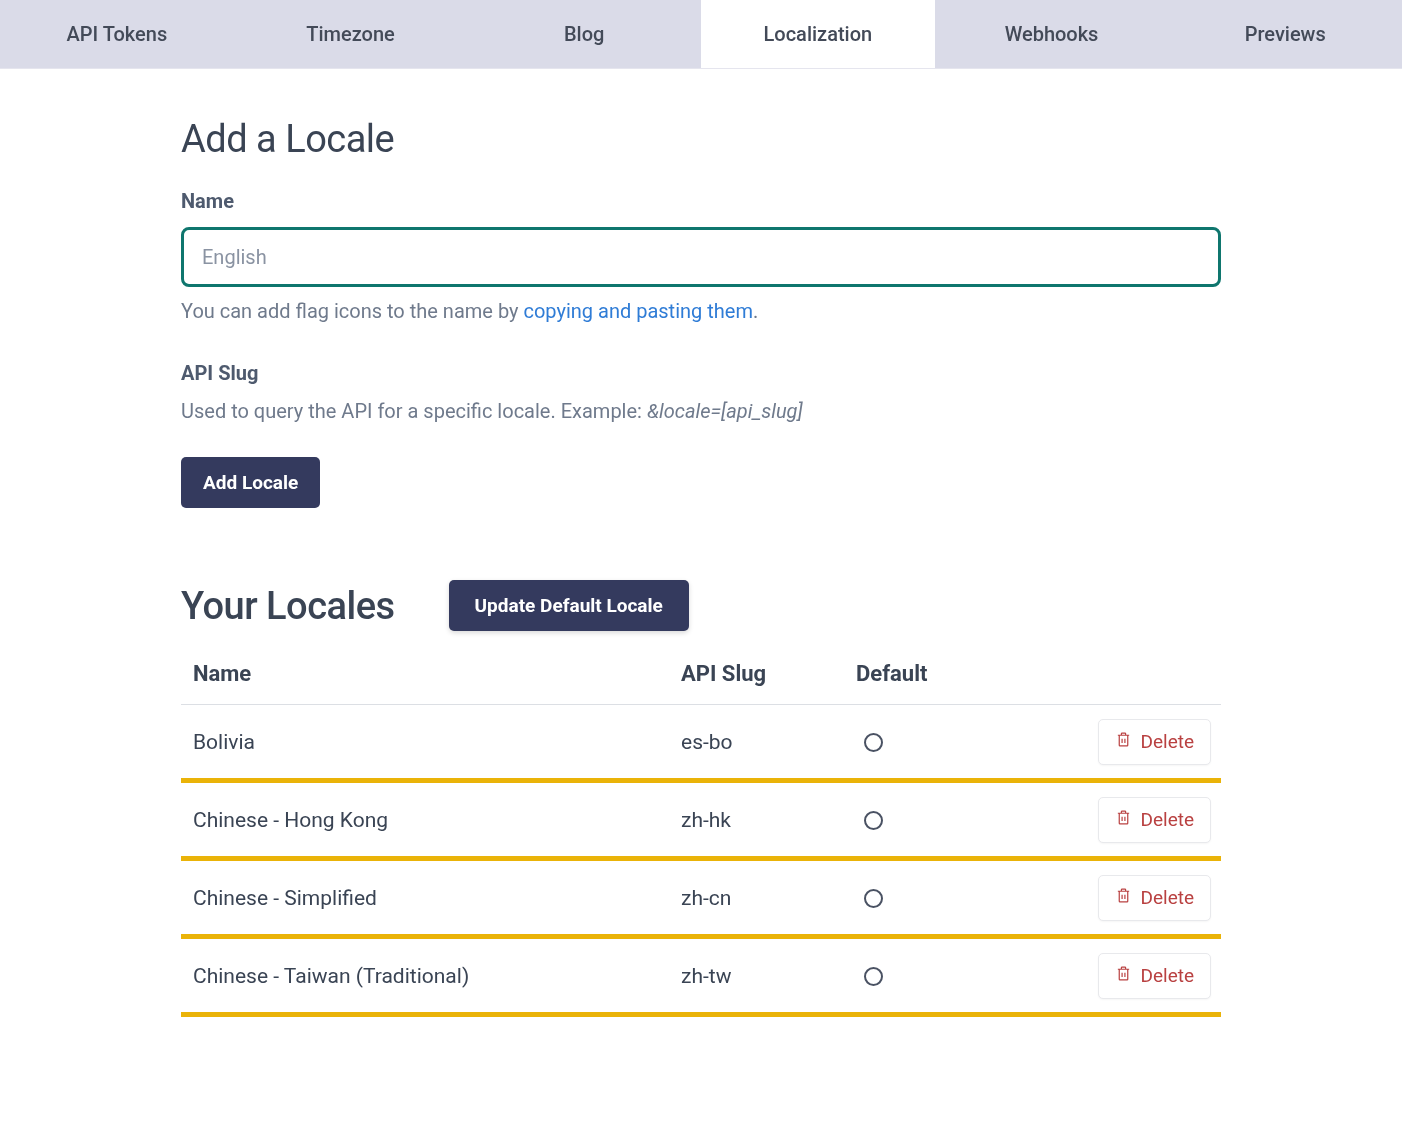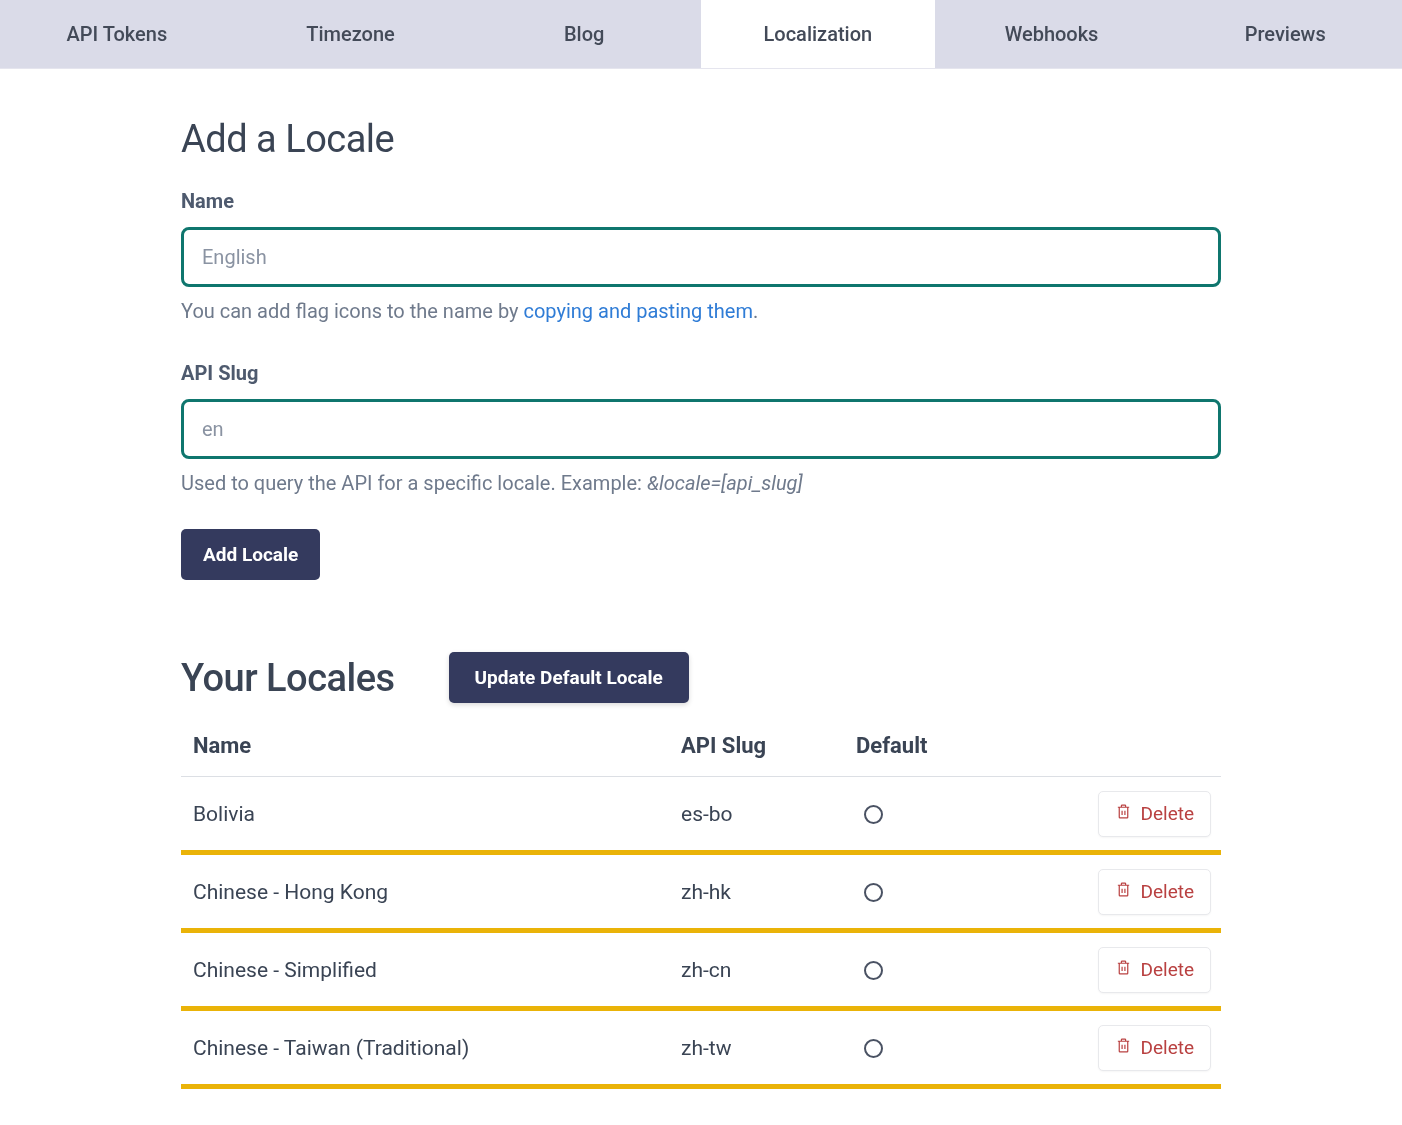--- a/index.html
+++ b/index.html
@@ -192,21 +192,20 @@
 <div class="content">
   <h1 class="section-title">Add a Locale</h1>
 
   <div class="form-label">Name</div>
   <input type="text" class="text-input" placeholder="English" style="">
   <div class="hint">
     <span>You can add flag icons to the name by </span><a href="#">copying and pasting them</a><span>.</span>
   </div>
 
   <div class="form-label">API Slug</div>
-  <input type="text" class="text-input" placeholder="en" style="">
   <div class="hint-slug">
     <span>Used to query the API for a specific locale. Example: </span><em>&amp;locale=[api_slug]</em>
   </div>
 
   <button class="btn">Add Locale</button>
 
   <div class="locales-header">
     <h1>Your Locales</h1>
     <button class="btn-update">Update Default Locale</button>
   </div>

